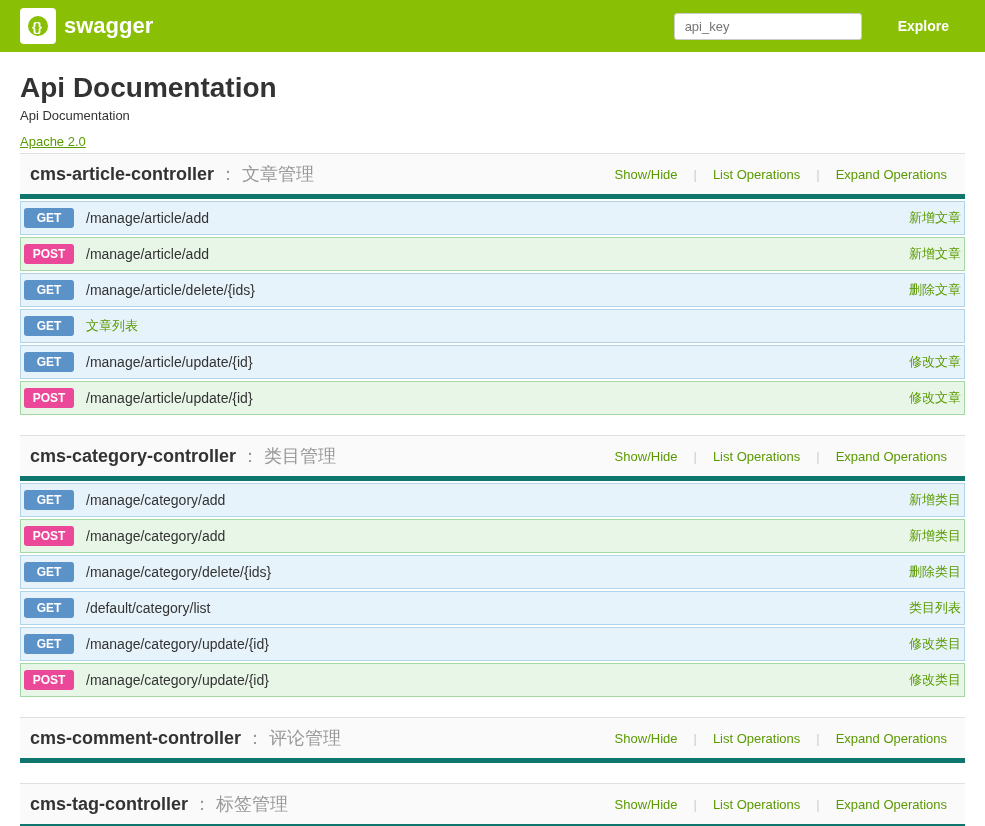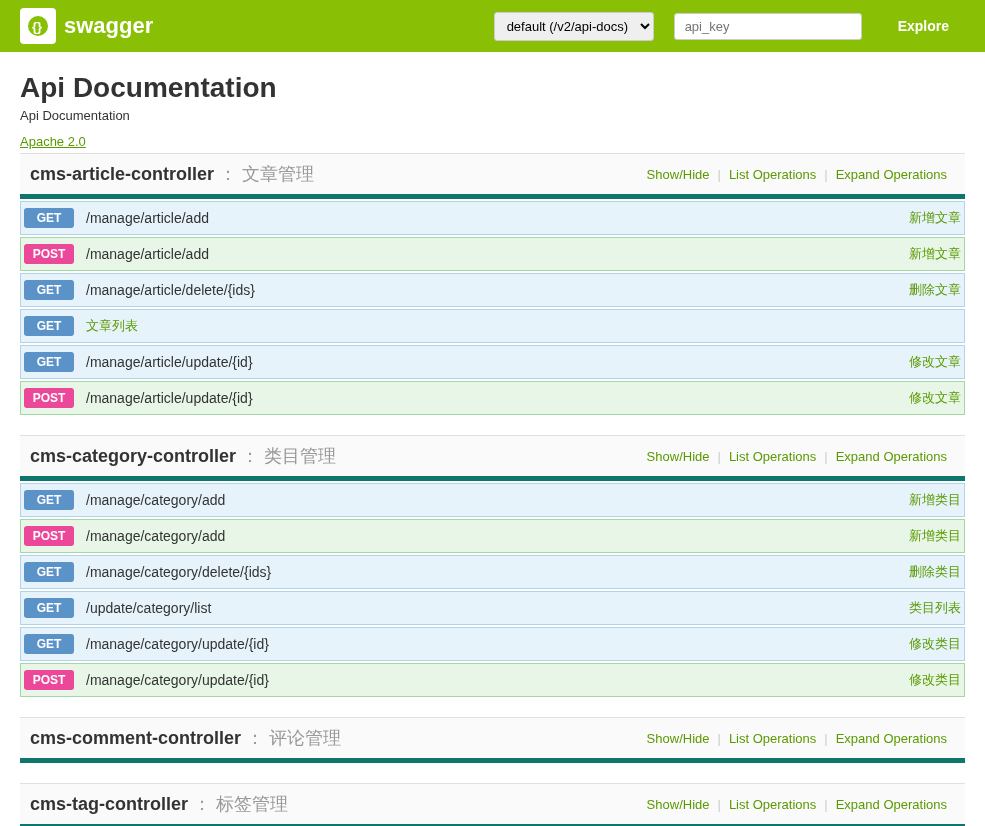--- a/index.html
+++ b/index.html
@@ -88,21 +88,21 @@
       color: #333;
       flex: 1;
     }
     .controller-title .controller-desc {
       color: #999;
       font-weight: normal;
     }
     .controller-actions {
       display: flex;
       align-items: center;
-      gap: 0;
+      gap: 8px;
       font-size: 13px;
     }
     .controller-actions a {
       color: #5a9a00;
       text-decoration: none;
       cursor: pointer;
       padding: 0 8px;
     }
     .controller-actions .sep {
       color: #ccc;
@@ -154,23 +154,20 @@
   <div class="header-logo">
     <div class="header-logo-icon">
       <svg width="24" height="24" viewBox="0 0 24 24" fill="none">
         <circle cx="12" cy="12" r="10" fill="#89bf04"></circle>
         <text x="6" y="17" font-size="13" font-weight="bold" fill="white" font-family="Arial">{}</text>
       </svg>
     </div>
     <span class="header-logo-text">swagger</span>
   </div>
   <div class="header-spacer"></div>
-  <select class="header-select">
-    <option>default (/v2/api-docs)</option>
-  </select>
   <input class="header-api-key" type="text" placeholder="api_key" style="">
   <button class="header-explore-btn">Explore</button>
 </div>
 
 <div class="main">
   <h1 class="page-title">Api Documentation</h1>
   <div class="page-subtitle">Api Documentation</div>
   <a class="apache-link">Apache 2.0</a>
 
   
@@ -237,21 +234,21 @@
           <span class="operation-path">/manage/category/add</span>
           <span class="operation-desc">新增类目</span>
         </div>
         <div class="operation-row get-row">
           <span class="method-badge get">GET</span>
           <span class="operation-path">/manage/category/delete/{ids}</span>
           <span class="operation-desc">删除类目</span>
         </div>
         <div class="operation-row get-row">
           <span class="method-badge get">GET</span>
-          <span class="operation-path">/update/category/list</span>
+          <span class="operation-path">/default/category/list</span>
           <span class="operation-desc">类目列表</span>
         </div>
         <div class="operation-row get-row">
           <span class="method-badge get">GET</span>
           <span class="operation-path">/manage/category/update/{id}</span>
           <span class="operation-desc">修改类目</span>
         </div>
         <div class="operation-row post-row">
           <span class="method-badge post">POST</span>
           <span class="operation-path">/manage/category/update/{id}</span>

